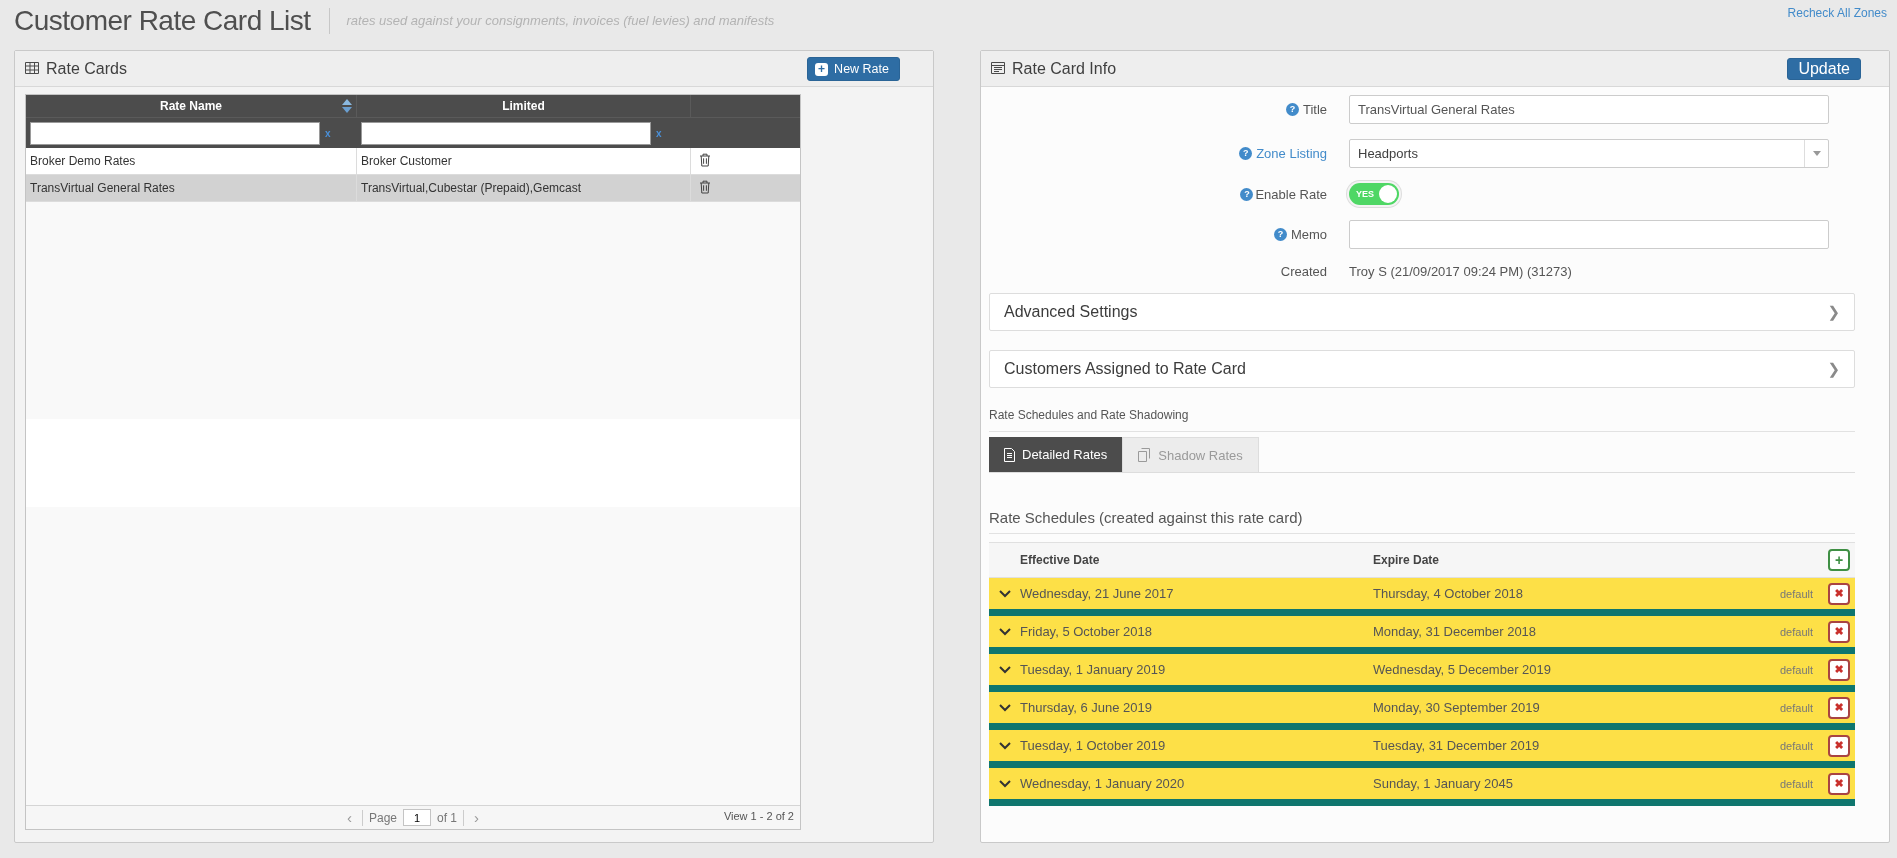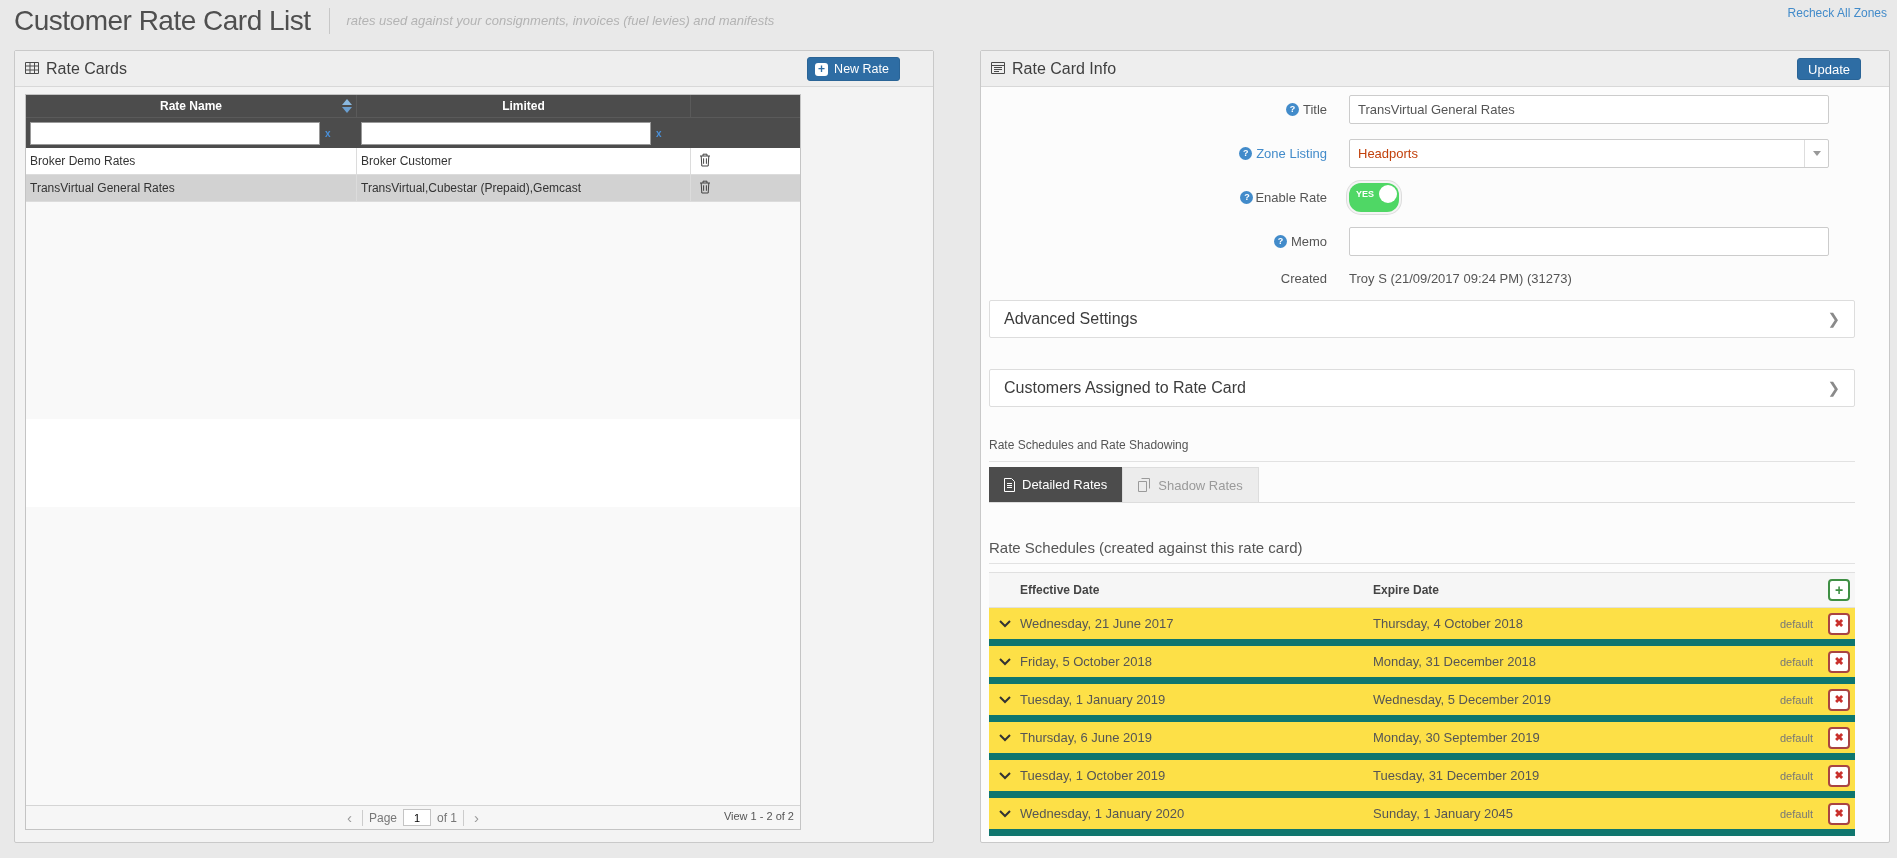--- a/index.html
+++ b/index.html
@@ -18,21 +18,21 @@
   
   .panel { position:absolute; top:50px; height:793px; border:1px solid #c9c9c9; border-radius:2px; }
   .panel-header { height:36px; background:#eeeeee; border-bottom:1px solid #d8d8d8; display:flex; align-items:center; padding:0 10px; position:relative; }
   .panel-title { font-size:16px; color:#3f3f3f; margin-left:7px; }
   .left-panel  { left:14px;  width:920px; background:#f3f3f3; }
   .right-panel { left:980px; width:910px; background:#fcfcfc; }
 
   .btn-blue { background:#2e6da4; border:1px solid #2a6496; color:#fff; border-radius:3px; cursor:pointer; font-family:inherit; }
   .new-rate-btn { position:absolute; right:33px; top:6px; height:24px; font-size:12.5px; padding:0 10px 0 7px; display:flex; align-items:center; }
   .plus-box { display:inline-block; width:13px; height:13px; background:#fff; border-radius:3px; color:#2e6da4; font-weight:bold; font-size:12px; line-height:13px; text-align:center; margin-right:6px; }
-  .update-btn { position:absolute; right:28px; top:7px; height:22px; font-size:13px; padding:0 10px; }
+  .update-btn { position:absolute; right:28px; top:7px; height:22px; font-size:16px; padding:0 10px; }
 
   
   .grid { position:absolute; left:10px; top:43px; width:776px; height:736px; border:1px solid #c4c4c4; display:flex; flex-direction:column; background:#f9f9f9; }
   .gcol1 { width:331px; } .gcol2 { width:334px; } .gcol3 { flex:1; }
   .grid-head { height:22px; background:#4c4c4c; display:flex; color:#fff; font-size:12px; font-weight:bold; align-items:center; }
   .grid-head .gcol1, .grid-head .gcol2 { text-align:center; position:relative; height:100%; line-height:22px; border-right:1px solid #5a5a5a; cursor:pointer; }
   .sort-icon { position:absolute; right:4px; top:4px; display:flex; flex-direction:column; cursor:pointer; }
   .sort-icon .up { width:0; height:0; border-left:5px solid transparent; border-right:5px solid transparent; border-bottom:6px solid #8ab9e0; margin-bottom:2px; }
   .sort-icon .dn { width:0; height:0; border-left:5px solid transparent; border-right:5px solid transparent; border-top:6px solid #6b9fd0; }
   .grid-filter { height:31px; background:#4c4c4c; display:flex; align-items:center; border-top:1px solid #5a5a5a; }
@@ -54,30 +54,30 @@
   .view-info { position:absolute; right:6px; top:4px; font-size:11px; color:#555; }
 
   
   .rc-body { padding:8px 34px 0 8px; }
   .form-row { display:flex; align-items:center; margin-bottom:15px; }
   .form-label { width:360px; text-align:right; padding-right:22px; font-size:13px; color:#555; display:flex; justify-content:flex-end; align-items:center; gap:4px; }
   .form-label.link { color:#428bca; cursor:pointer; }
   .q-icon { display:inline-block; width:13px; height:13px; background:#428bca; color:#fff; border-radius:50%; font-size:9px; font-weight:bold; line-height:13px; text-align:center; flex:none; cursor:pointer; }
   .q-tight { margin-right:-2px; }
   .text-input { width:480px; height:29px; border:1px solid #cccccc; border-radius:2px; background:#fff; font-size:13px; color:#555; padding:0 8px; font-family:inherit; }
-  .select-box { width:480px; height:29px; border:1px solid #cccccc; border-radius:2px; background:#fff; font-size:13px; color:#c2410c; display:flex; align-items:center; padding-left:8px; position:relative; cursor:pointer; }
+  .select-box { width:480px; height:29px; border:1px solid #cccccc; border-radius:2px; background:#fff; font-size:13px; color:#404040; display:flex; align-items:center; padding-left:8px; position:relative; cursor:pointer; }
   .select-caret { position:absolute; right:0; top:0; width:24px; height:100%; border-left:1px solid #ddd; display:flex; align-items:center; justify-content:center; }
   .select-caret:after { content:""; width:0; height:0; border-left:4px solid transparent; border-right:4px solid transparent; border-top:5px solid #999; }
-  .toggle { width:50px; height:29px; border-radius:12px; background:#4fd765; position:relative; cursor:pointer; box-shadow:0 0 0 2px #f4f4f4,0 0 0 3px #ddd; }
+  .toggle { width:50px; height:22px; border-radius:12px; background:#4fd765; position:relative; cursor:pointer; box-shadow:0 0 0 2px #f4f4f4,0 0 0 3px #ddd; }
   .toggle-label { position:absolute; left:7px; top:6px; color:#fff; font-size:9px; font-weight:bold; }
   .toggle-knob { position:absolute; right:2px; top:2px; width:18px; height:18px; background:#fff; border-radius:50%; }
   .created-row { margin-bottom:14px; }
   .created-value { font-size:13px; color:#555; }
 
-  .accordion { height:38px; border:1px solid #ddd; border-radius:2px; background:#fff; display:flex; align-items:center; justify-content:space-between; padding:0 14px; margin-bottom:31px; cursor:pointer; }
+  .accordion { height:38px; border:1px solid #ddd; border-radius:2px; background:#fff; display:flex; align-items:center; justify-content:space-between; padding:0 14px; margin-bottom:19px; cursor:pointer; }
   .accordion-title { font-size:16px; color:#3c3c3c; }
   .accordion-chevron { color:#8a8a8a; font-size:15px; font-weight:bold; }
 
   .section-heading { margin-top:20px; font-size:12px; color:#555; padding-bottom:9px; border-bottom:1px solid #e2e2e2; }
   .tabs { margin-top:5px; display:flex; border-bottom:1px solid #ddd; }
   .tab { height:35px; display:flex; align-items:center; gap:7px; padding:4px 15px; font-size:13px; cursor:pointer; }
   .tab.active { background:#4c4c4c; color:#fff; }
   .tab.inactive { background:#ececec; color:#9a9a9a; border:1px solid #ddd; border-bottom:none; }
   .sub-heading { margin-top:36px; font-size:15px; color:#555; padding-bottom:7px; border-bottom:1px solid #e2e2e2; }
 

